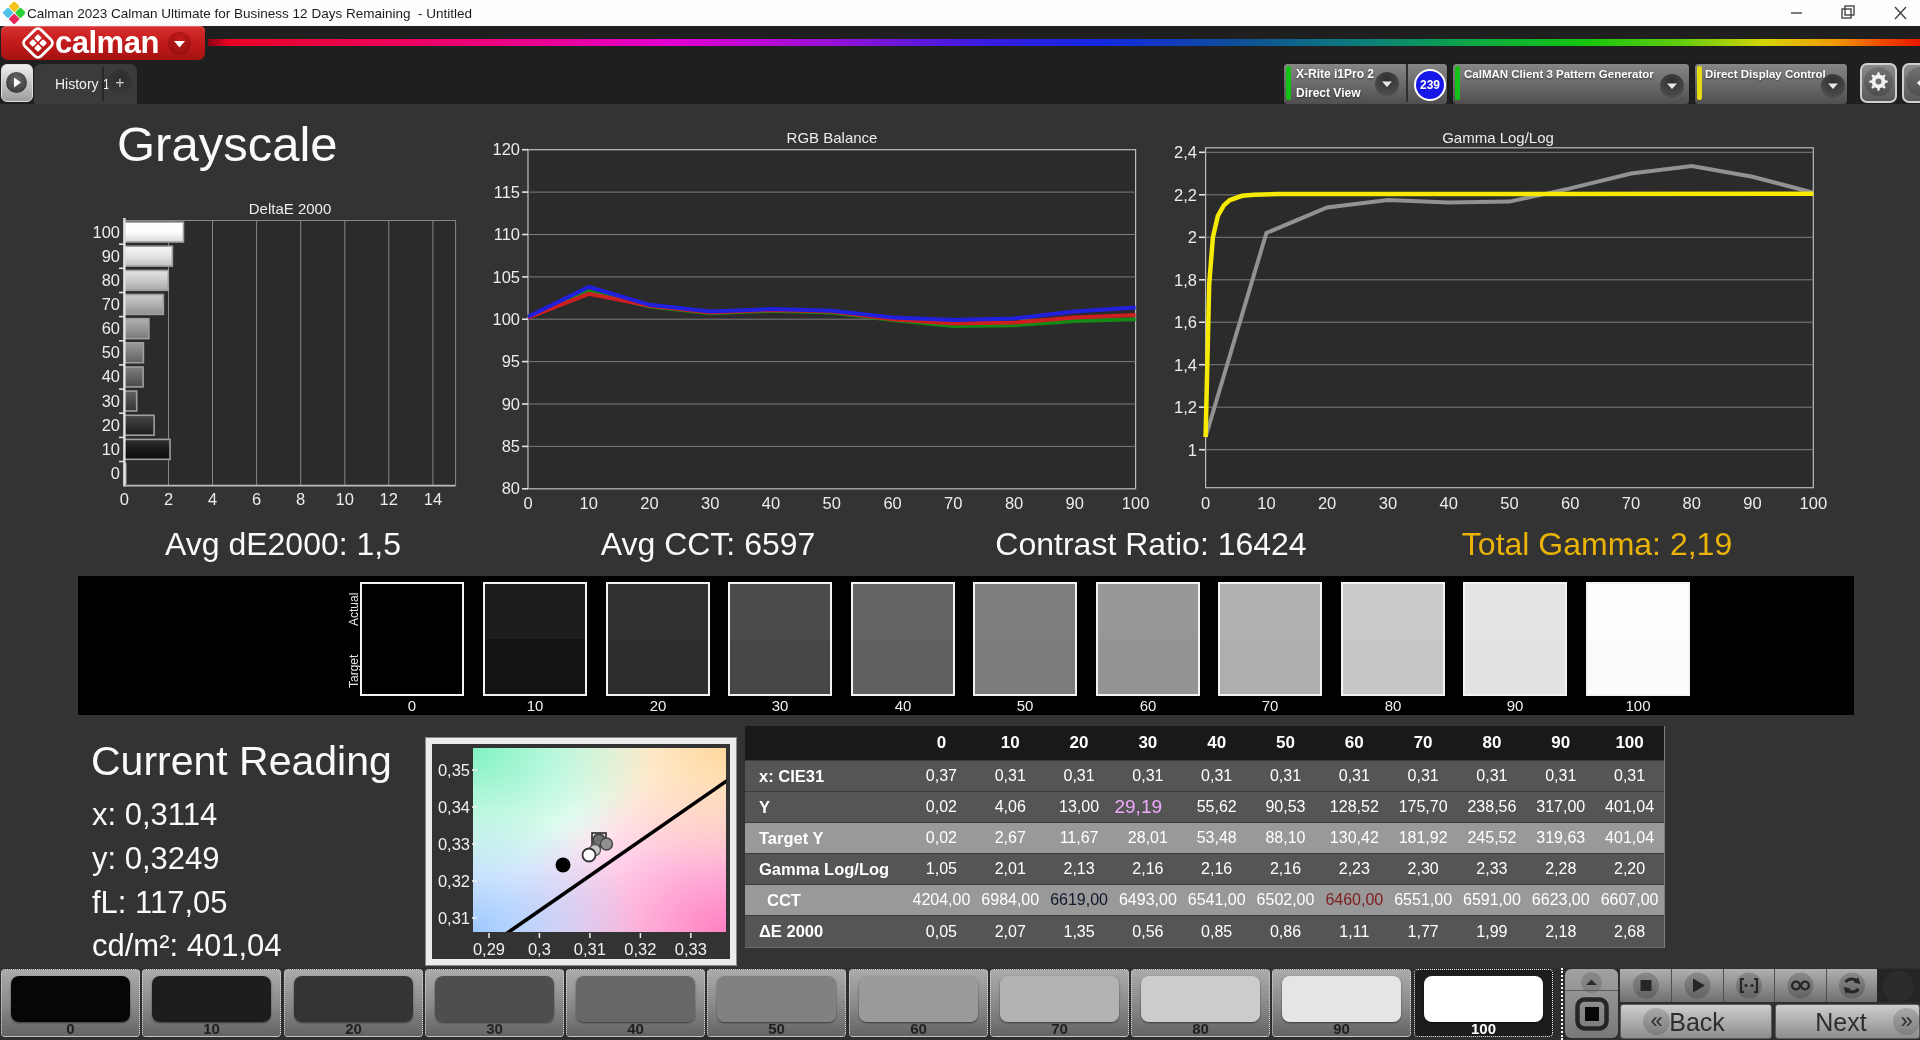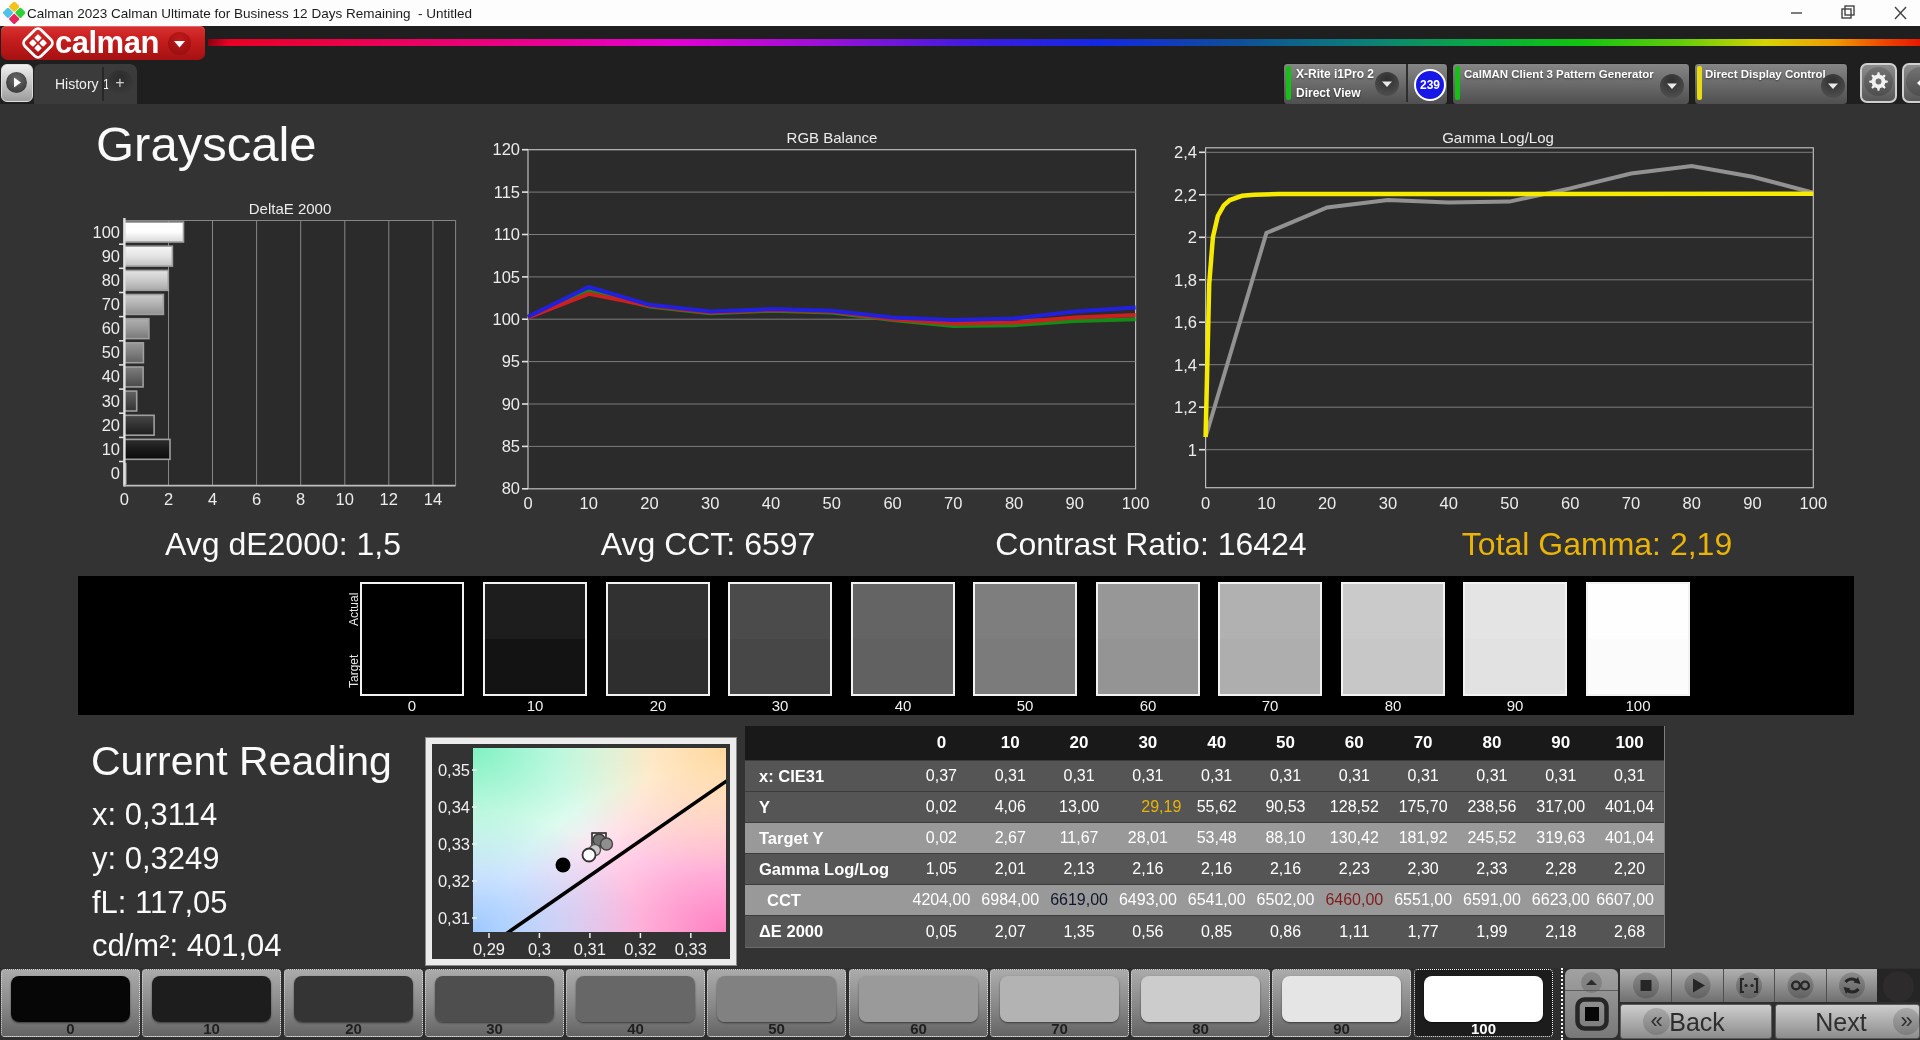--- a/index.html
+++ b/index.html
@@ -107,21 +107,21 @@
   <div class="abs" style="left:1902px;top:37px;width:18px;height:40px;border-radius:7px 0 0 7px;background:linear-gradient(#8d8d8d,#575757);border:2px solid #cfcfcf;border-right:none;box-sizing:border-box;">
     <div class="abs" style="left:2px;top:2px;width:29px;height:29px;border-radius:50%;background:rgba(0,0,0,0.17);"></div>
     <svg class="abs" style="left:4px;top:5px;" width="26" height="26" viewBox="0 0 26 26">
           <path d="M17 5.5 L9 13 L17 20.5 Z" fill="#fff"></path>
         </svg>
   </div>
 </div>
 
 <div class="abs" style="left:0;top:104px;width:1920px;height:864px;background:#333333;"></div>
 
-<div class="abs" style="left:96px;top:116px;font-size:49px;color:#fafafa;">Grayscale</div>
+<div class="abs" style="left:117px;top:116px;font-size:49px;color:#fafafa;">Grayscale</div>
 
 <svg class="abs" style="left:90px;top:195px;" width="380" height="325" viewBox="0 0 380 325" font-family="Liberation Sans, sans-serif">
   <defs>
     <linearGradient id="b100" x1="0" y1="0" x2="0" y2="1">
           <stop offset="0" stop-color="#ffffff"></stop>
           <stop offset=".5" stop-color="#fdfdfd"></stop>
           <stop offset="1" stop-color="#d9d9d9"></stop>
         </linearGradient>
     <linearGradient id="b90" x1="0" y1="0" x2="0" y2="1">
           <stop offset="0" stop-color="#f6f6f6"></stop>
@@ -504,21 +504,21 @@
             <td style="text-align:center;color:#fff;font-size:16px;">0,31</td>
             <td style="text-align:center;color:#fff;font-size:16px;">0,31</td>
             <td style="text-align:center;color:#fff;font-size:16px;">0,31</td>
             <td style="text-align:center;color:#fff;font-size:16px;">0,31</td>
           </tr>
 <tr style="background:#555555;height:27px;border-top:1px solid #3c3c3c;">
             <td style="color:#fff;font-weight:bold;font-size:16.5px;padding-left:14px;">Y</td>
             <td style="text-align:center;color:#fff;font-size:16px;">0,02</td>
             <td style="text-align:center;color:#fff;font-size:16px;">4,06</td>
             <td style="text-align:center;color:#fff;font-size:16px;">13,00</td>
-            <td style="text-align:right;color:#eab308;font-size:16px;">29,19</td>
+            <td style="text-align:left;color:#f0abfc;font-size:19px;">29,19</td>
             <td style="text-align:center;color:#fff;font-size:16px;">55,62</td>
             <td style="text-align:center;color:#fff;font-size:16px;">90,53</td>
             <td style="text-align:center;color:#fff;font-size:16px;">128,52</td>
             <td style="text-align:center;color:#fff;font-size:16px;">175,70</td>
             <td style="text-align:center;color:#fff;font-size:16px;">238,56</td>
             <td style="text-align:center;color:#fff;font-size:16px;">317,00</td>
             <td style="text-align:center;color:#fff;font-size:16px;">401,04</td>
           </tr>
 <tr style="background:#999999;height:27px;border-top:1px solid #3c3c3c;">
             <td style="color:#fff;font-weight:bold;font-size:16.5px;padding-left:14px;">Target Y</td>
@@ -553,21 +553,21 @@
             <td style="text-align:center;color:#fff;font-size:16px;">4204,00</td>
             <td style="text-align:center;color:#fff;font-size:16px;">6984,00</td>
             <td style="text-align:center;color:#0f172a;font-size:16px;margin-left:32px;">6619,00</td>
             <td style="text-align:center;color:#fff;font-size:16px;">6493,00</td>
             <td style="text-align:center;color:#fff;font-size:16px;">6541,00</td>
             <td style="text-align:center;color:#fff;font-size:16px;">6502,00</td>
             <td style="text-align:center;color:#7f1d1d;font-size:16px;">6460,00</td>
             <td style="text-align:center;color:#fff;font-size:16px;">6551,00</td>
             <td style="text-align:center;color:#fff;font-size:16px;">6591,00</td>
             <td style="text-align:center;color:#fff;font-size:16px;">6623,00</td>
-            <td style="color:#fff;font-size:16px;">6607,00</td>
+            <td style="text-align:center;color:#fff;font-size:16px;">6607,00</td>
           </tr>
 <tr style="background:#555555;height:27px;border-top:1px solid #3c3c3c;">
             <td style="color:#fff;font-weight:bold;font-size:16.5px;padding-left:14px;">ΔE 2000</td>
             <td style="text-align:center;color:#fff;font-size:16px;">0,05</td>
             <td style="text-align:center;color:#fff;font-size:16px;">2,07</td>
             <td style="text-align:center;color:#fff;font-size:16px;">1,35</td>
             <td style="text-align:center;color:#fff;font-size:16px;">0,56</td>
             <td style="text-align:center;color:#fff;font-size:16px;">0,85</td>
             <td style="text-align:center;color:#fff;font-size:16px;">0,86</td>
             <td style="text-align:center;color:#fff;font-size:16px;">1,11</td>

